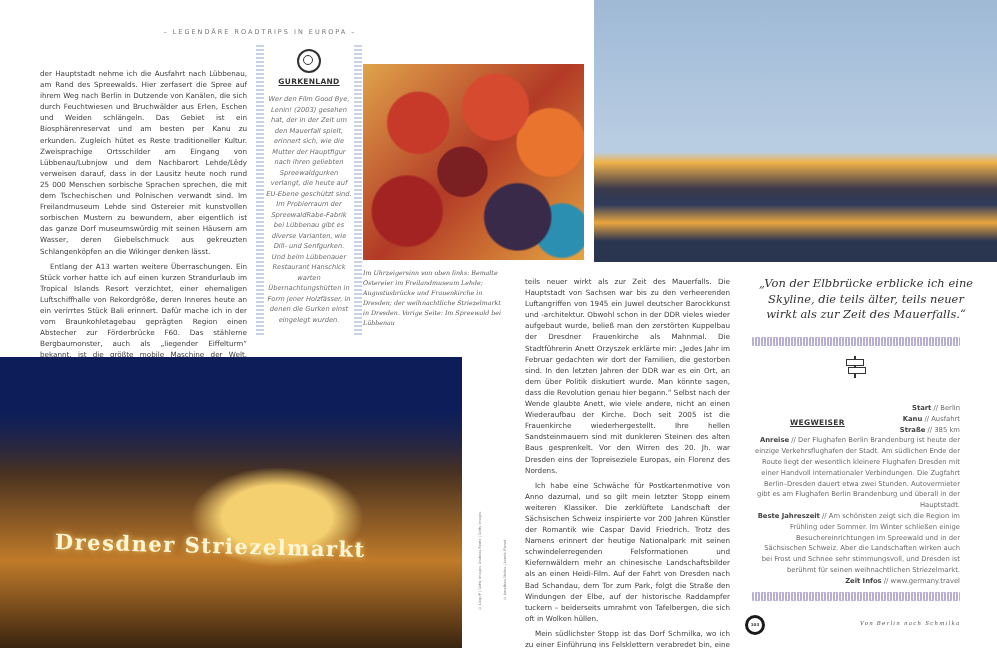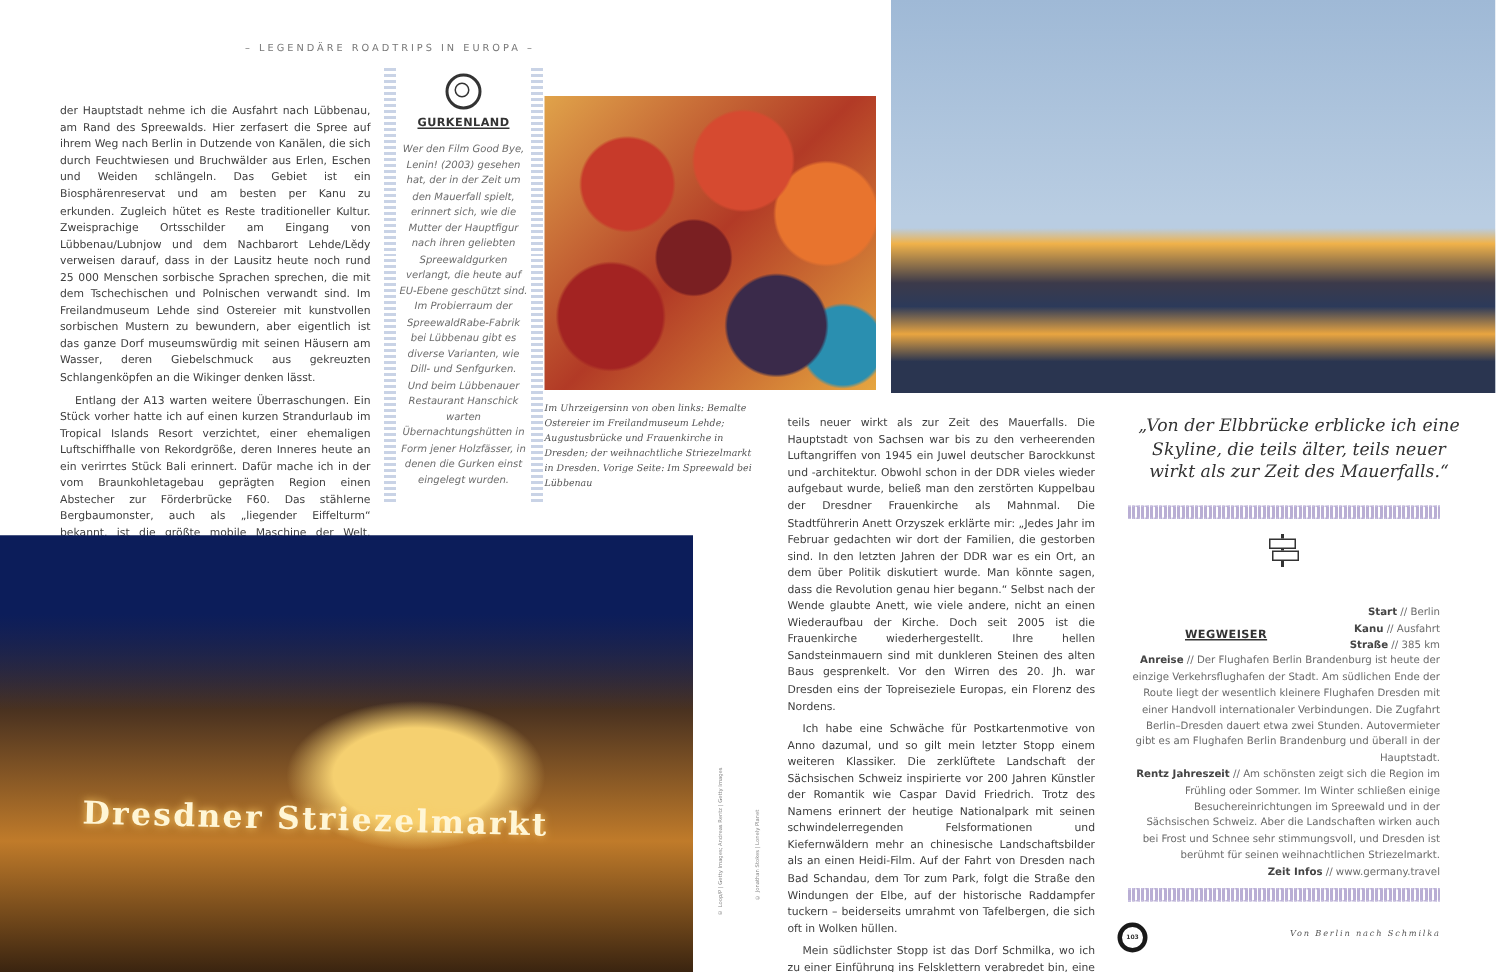--- a/index.html
+++ b/index.html
@@ -114,20 +114,20 @@
     <div class="s1"></div>
     <div class="s2"></div>
 </div>
 <div class="wegweiser-title">WEGWEISER</div>
 
 <div class="info">
   <div><b>Start</b><span> // </span><span>Berlin</span></div>
   <div><b>Kanu</b><span> // </span><span>Ausfahrt</span></div>
   <div><b>Straße</b><span> // </span><span>385 km</span></div>
   <div><b>Anreise</b><span> // </span><span>Der Flughafen Berlin Brandenburg ist heute der einzige Verkehrsflughafen der Stadt. Am südlichen Ende der Route liegt der wesentlich kleinere Flughafen Dresden mit einer Handvoll internationaler Verbindungen. Die Zugfahrt Berlin–Dresden dauert etwa zwei Stunden. Autovermieter gibt es am Flughafen Berlin Brandenburg und überall in der Hauptstadt.</span></div>
-  <div><b>Rentz Jahreszeit</b><span> // </span><span>Am schönsten zeigt sich die Region im Frühling oder Sommer. Im Winter schließen einige Besuchereinrichtungen im Spreewald und in der Sächsischen Schweiz. Aber die Landschaften wirken auch bei Frost und Schnee sehr stimmungsvoll, und Dresden ist berühmt für seinen weihnachtlichen Striezelmarkt.</span></div>
+  <div><b>Beste Jahreszeit</b><span> // </span><span>Am schönsten zeigt sich die Region im Frühling oder Sommer. Im Winter schließen einige Besuchereinrichtungen im Spreewald und in der Sächsischen Schweiz. Aber die Landschaften wirken auch bei Frost und Schnee sehr stimmungsvoll, und Dresden ist berühmt für seinen weihnachtlichen Striezelmarkt.</span></div>
   <div><b>Zeit Infos</b><span> // </span><span>www.germany.travel</span></div>
 </div>
 
 <div class="ornament" id="orn2"></div>
 
 <div class="page-num">103</div>
 <div class="footer-title">Von Berlin nach Schmilka</div>
 
 </body></html>

